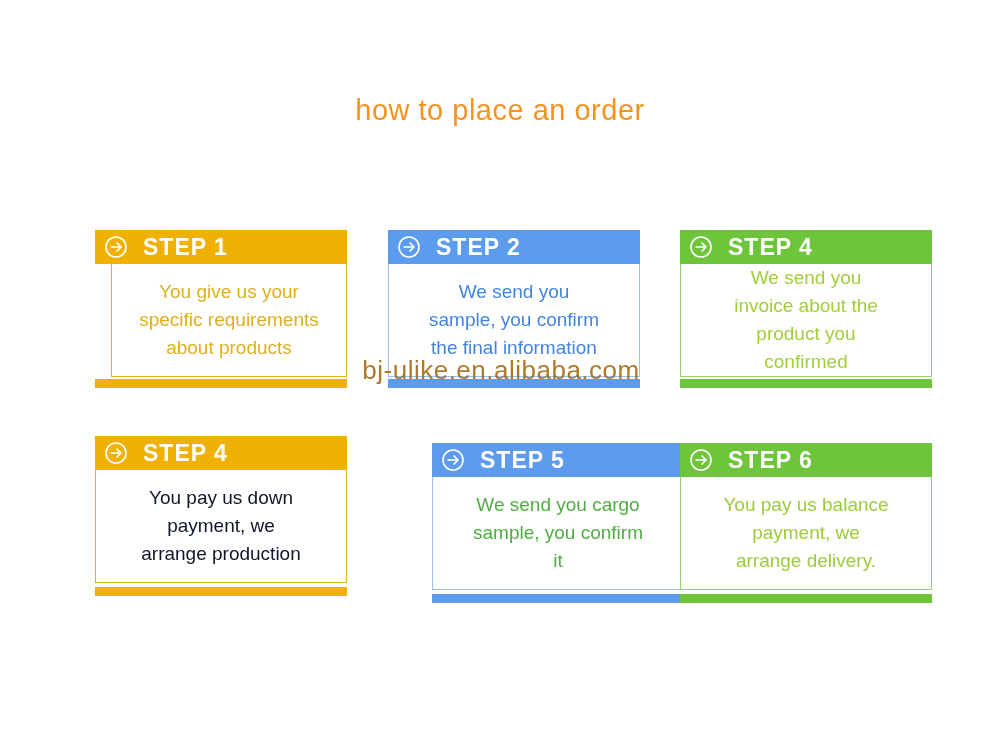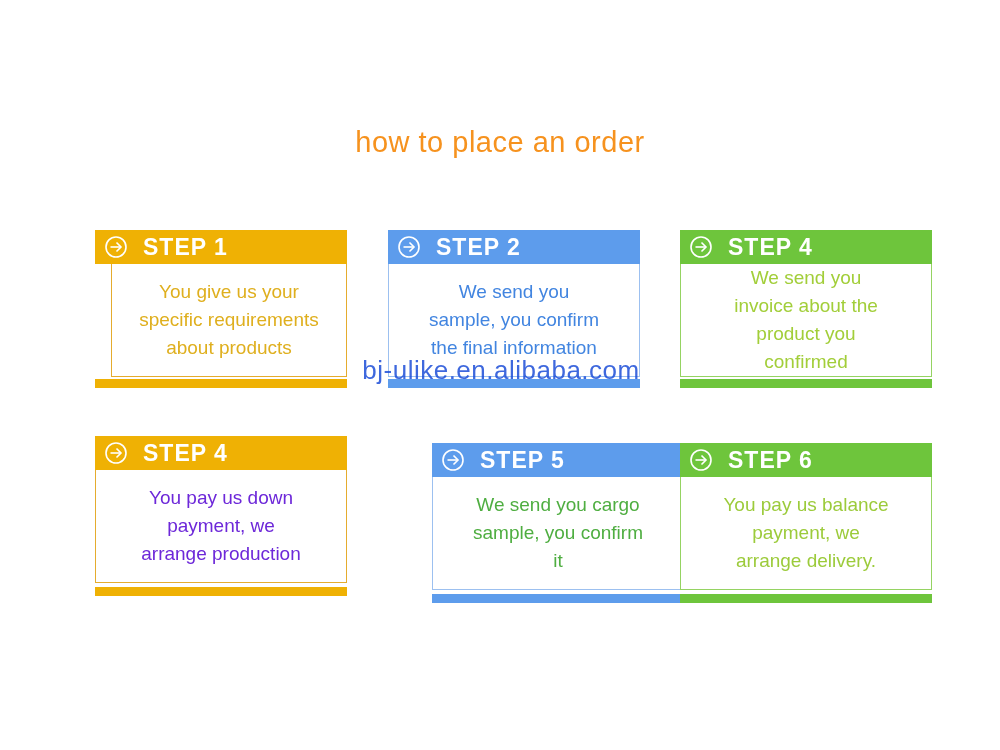--- a/index.html
+++ b/index.html
@@ -15,21 +15,20 @@
     background: #ffffff;
   }
   .page-title {
     position: absolute;
     top: 94px; left: 0; width: 100%;
     text-align: center;
     font-size: 29px;
     font-weight: 400;
     color: #F6921E;
     letter-spacing: 0.5px;
-    margin-top: 32px;
   }
   .card {
     position: absolute;
     width: 252px;
   }
   .pos1 { left: 95px;  top: 230px; }
   .pos2 { left: 388px; top: 230px; }
   .pos3 { left: 680px; top: 230px; }
   .pos4 { left: 95px;  top: 436px; }
   .pos5 { left: 388px; top: 443px; padding-left: 44px; }
@@ -82,31 +81,31 @@
   .blue .card-strip  { background: #5D9CEC; }
 
   .green .card-header { background: #6EC53C; }
   .green .card-body   { border-color: #95D362; }
   .green .card-strip  { background: #6EC53C; }
 
   
   .s1 .card-body { color: #DFAF1E; margin-left: 16px; }
   .s2 .card-body { color: #4285E0; }
   .s3 .card-body { color: #A2CE39; }
-  .s4 .card-body { color: #6d28d9; }
+  .s4 .card-body { color: #0f172a; }
   .s5 .card-body { color: #4FAE41; }
   .s6 .card-body { color: #9CCB3B; }
 
   .watermark {
     position: absolute;
     left: 340px; top: 355px;
     width: 322px;
     text-align: center;
     font-size: 26px;
-    color: #1d4ed8;
+    color: #a16207;
     opacity: 0.85;
     z-index: 10;
     letter-spacing: 0.5px;
     pointer-events: none;
   }
 </style>
 </head>
 <body>
 
 <div class="canvas">

